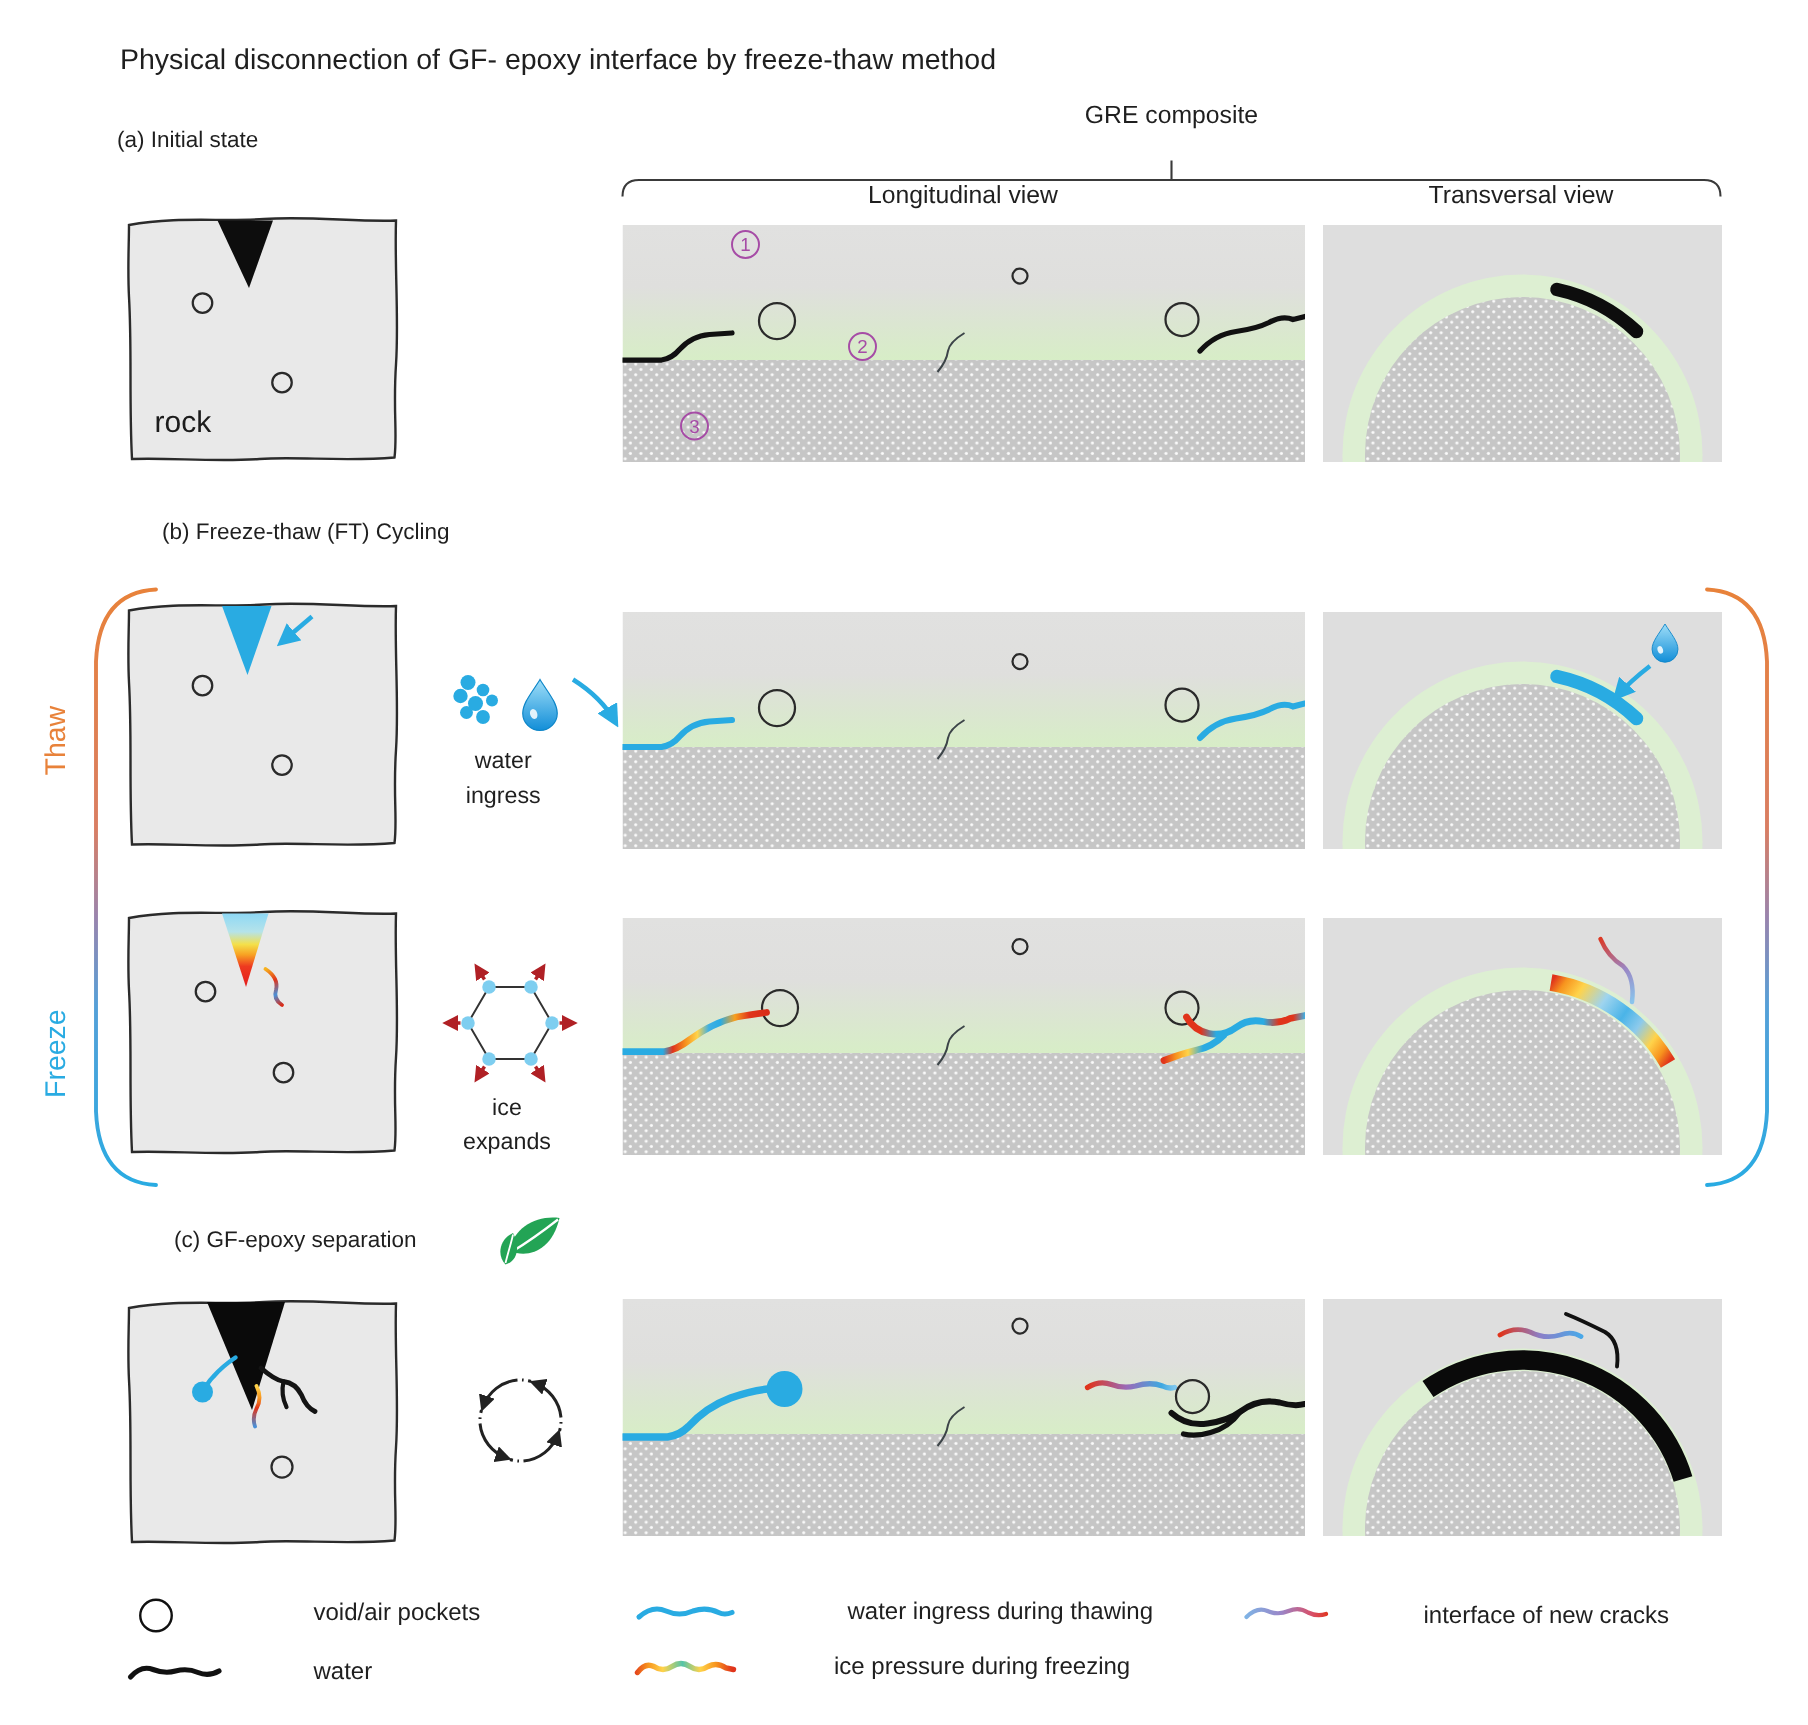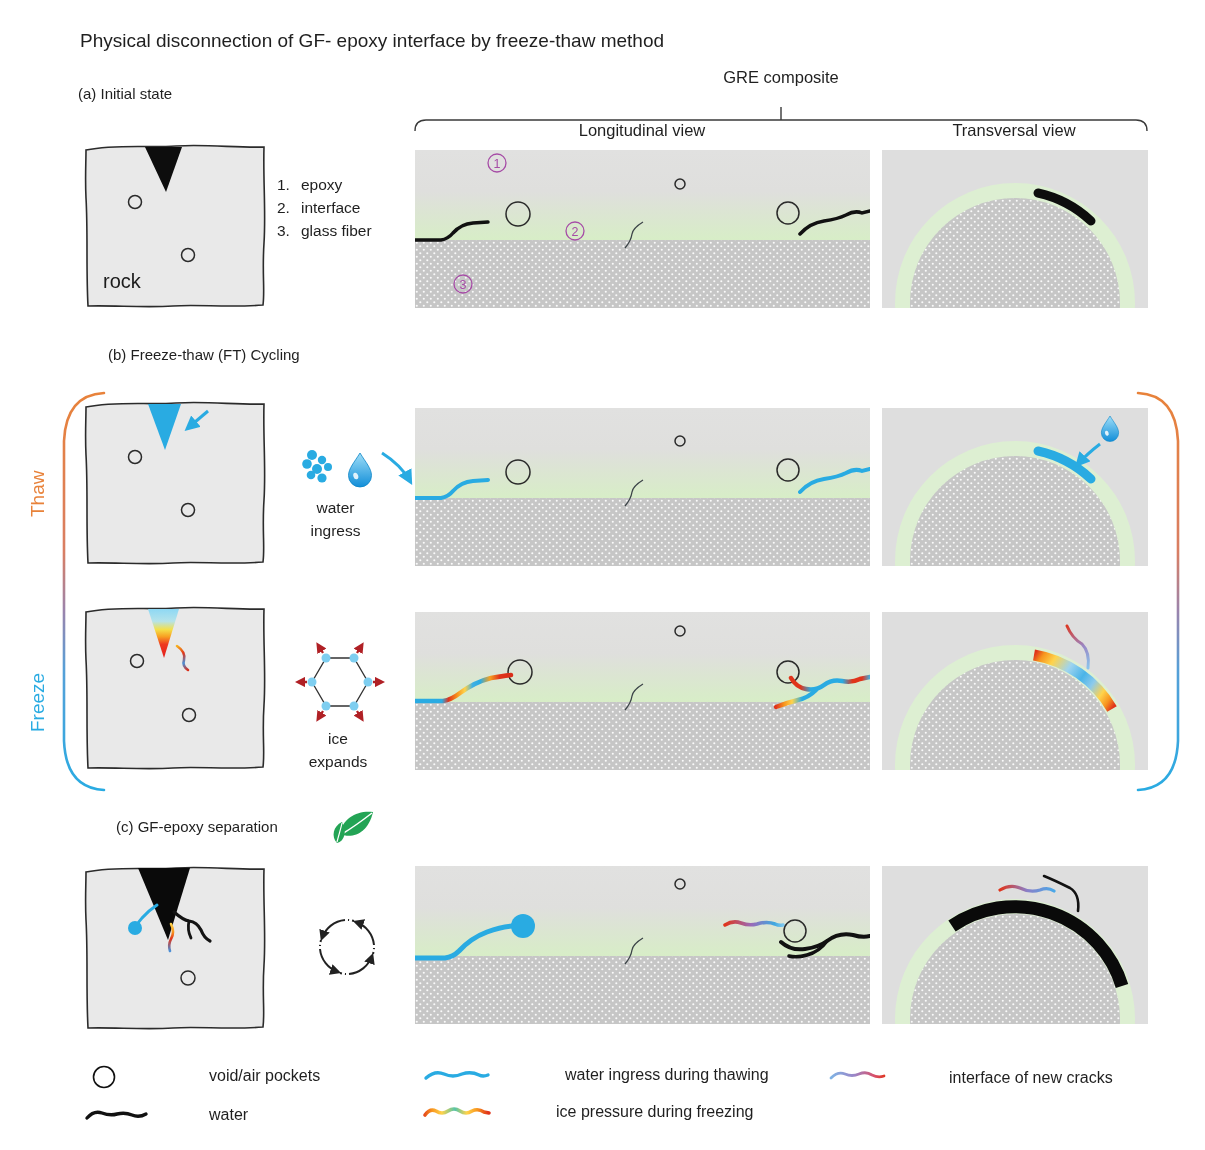--- a/index.html
+++ b/index.html
@@ -171,25 +171,20 @@
   <div class="abs t-head center" style="left:889px;top:121px;width:250px;">Transversal view</div>
 
   <svg class="abs" style="left:78px;top:138px;" width="195" height="175">
     <use href="#rockShape"></use>
     <polygon points="67,9 104,9 88,54" fill="#0d0d0d"></polygon>
     <circle class="void" cx="57" cy="64" r="6.5"></circle>
     <circle class="void" cx="110" cy="117" r="6.5"></circle>
     <text x="25" y="150" font-size="20" fill="#1c1c1c">rock</text>
   </svg>
 
-  <div class="abs t-small" style="left:277px;top:173px;">
-    <div class="layer-row"><span>1.</span><span>epoxy</span></div>
-    <div class="layer-row"><span>2.</span><span>interface</span></div>
-    <div class="layer-row"><span>3.</span><span>glass fiber</span></div>
-  </div>
 
   <svg class="abs" style="left:415px;top:150px;" width="455" height="158">
     <rect width="455" height="92" fill="url(#gIface)"></rect>
     <rect y="90" width="455" height="68" fill="url(#dots)"></rect>
     <g class="mk">
         <circle cx="82" cy="13" r="9"></circle>
         <text x="82" y="17.5">1</text>
       </g>
     <g class="mk">
         <circle cx="160" cy="81" r="9"></circle>

